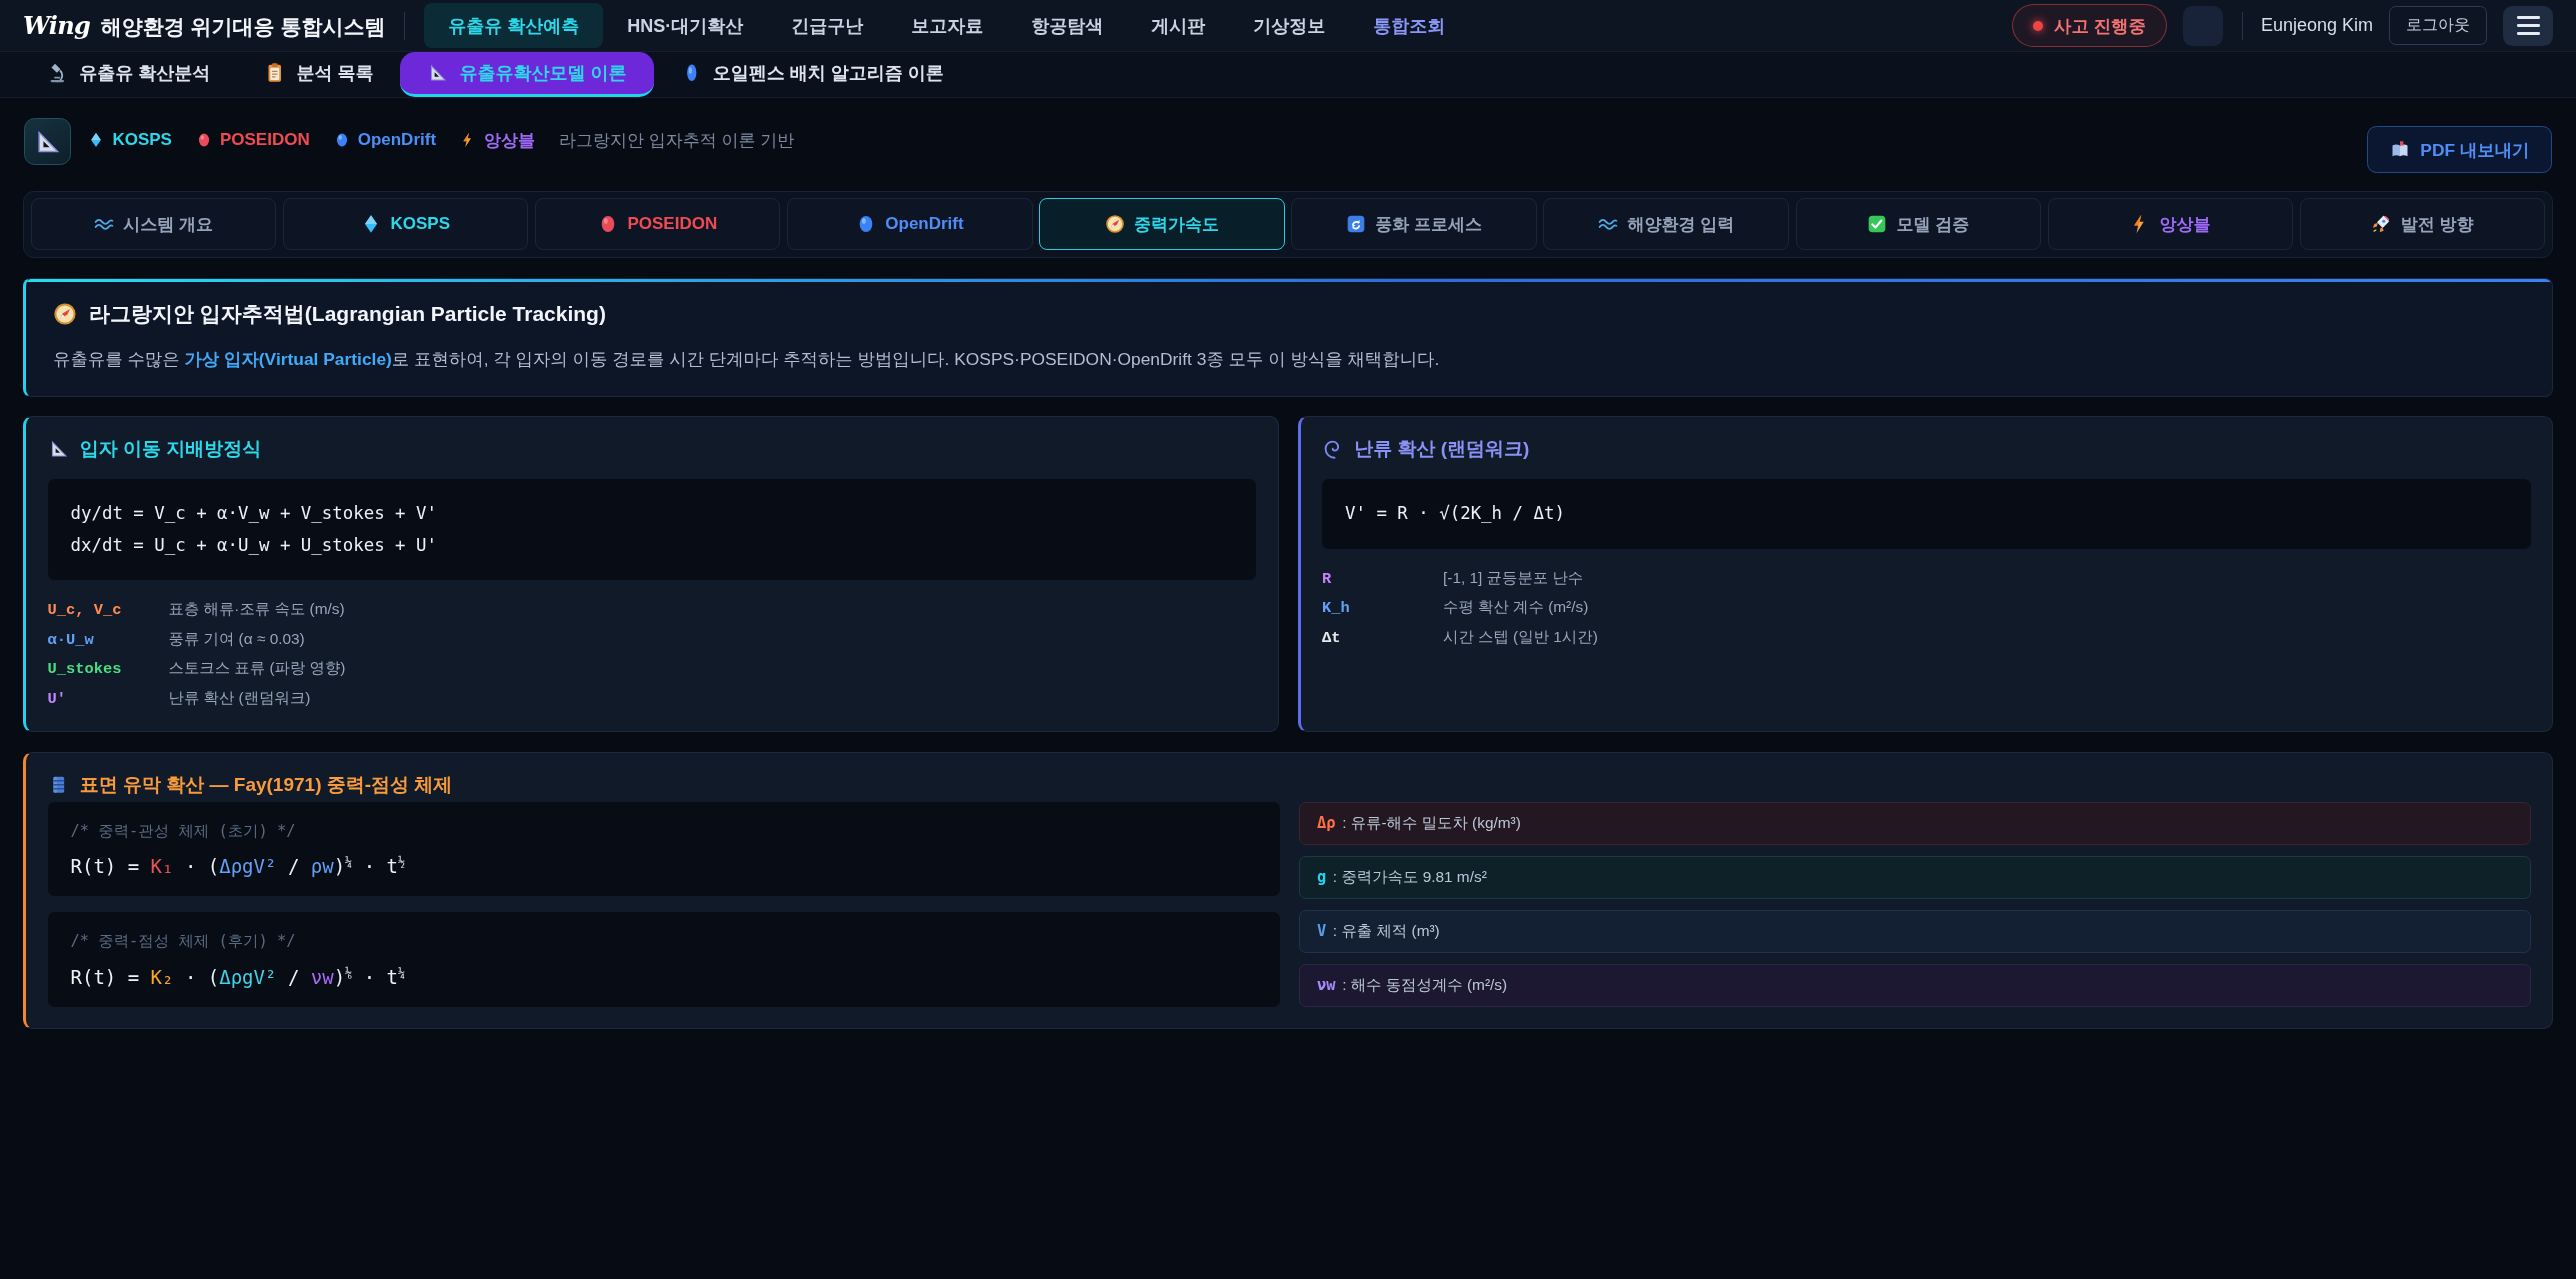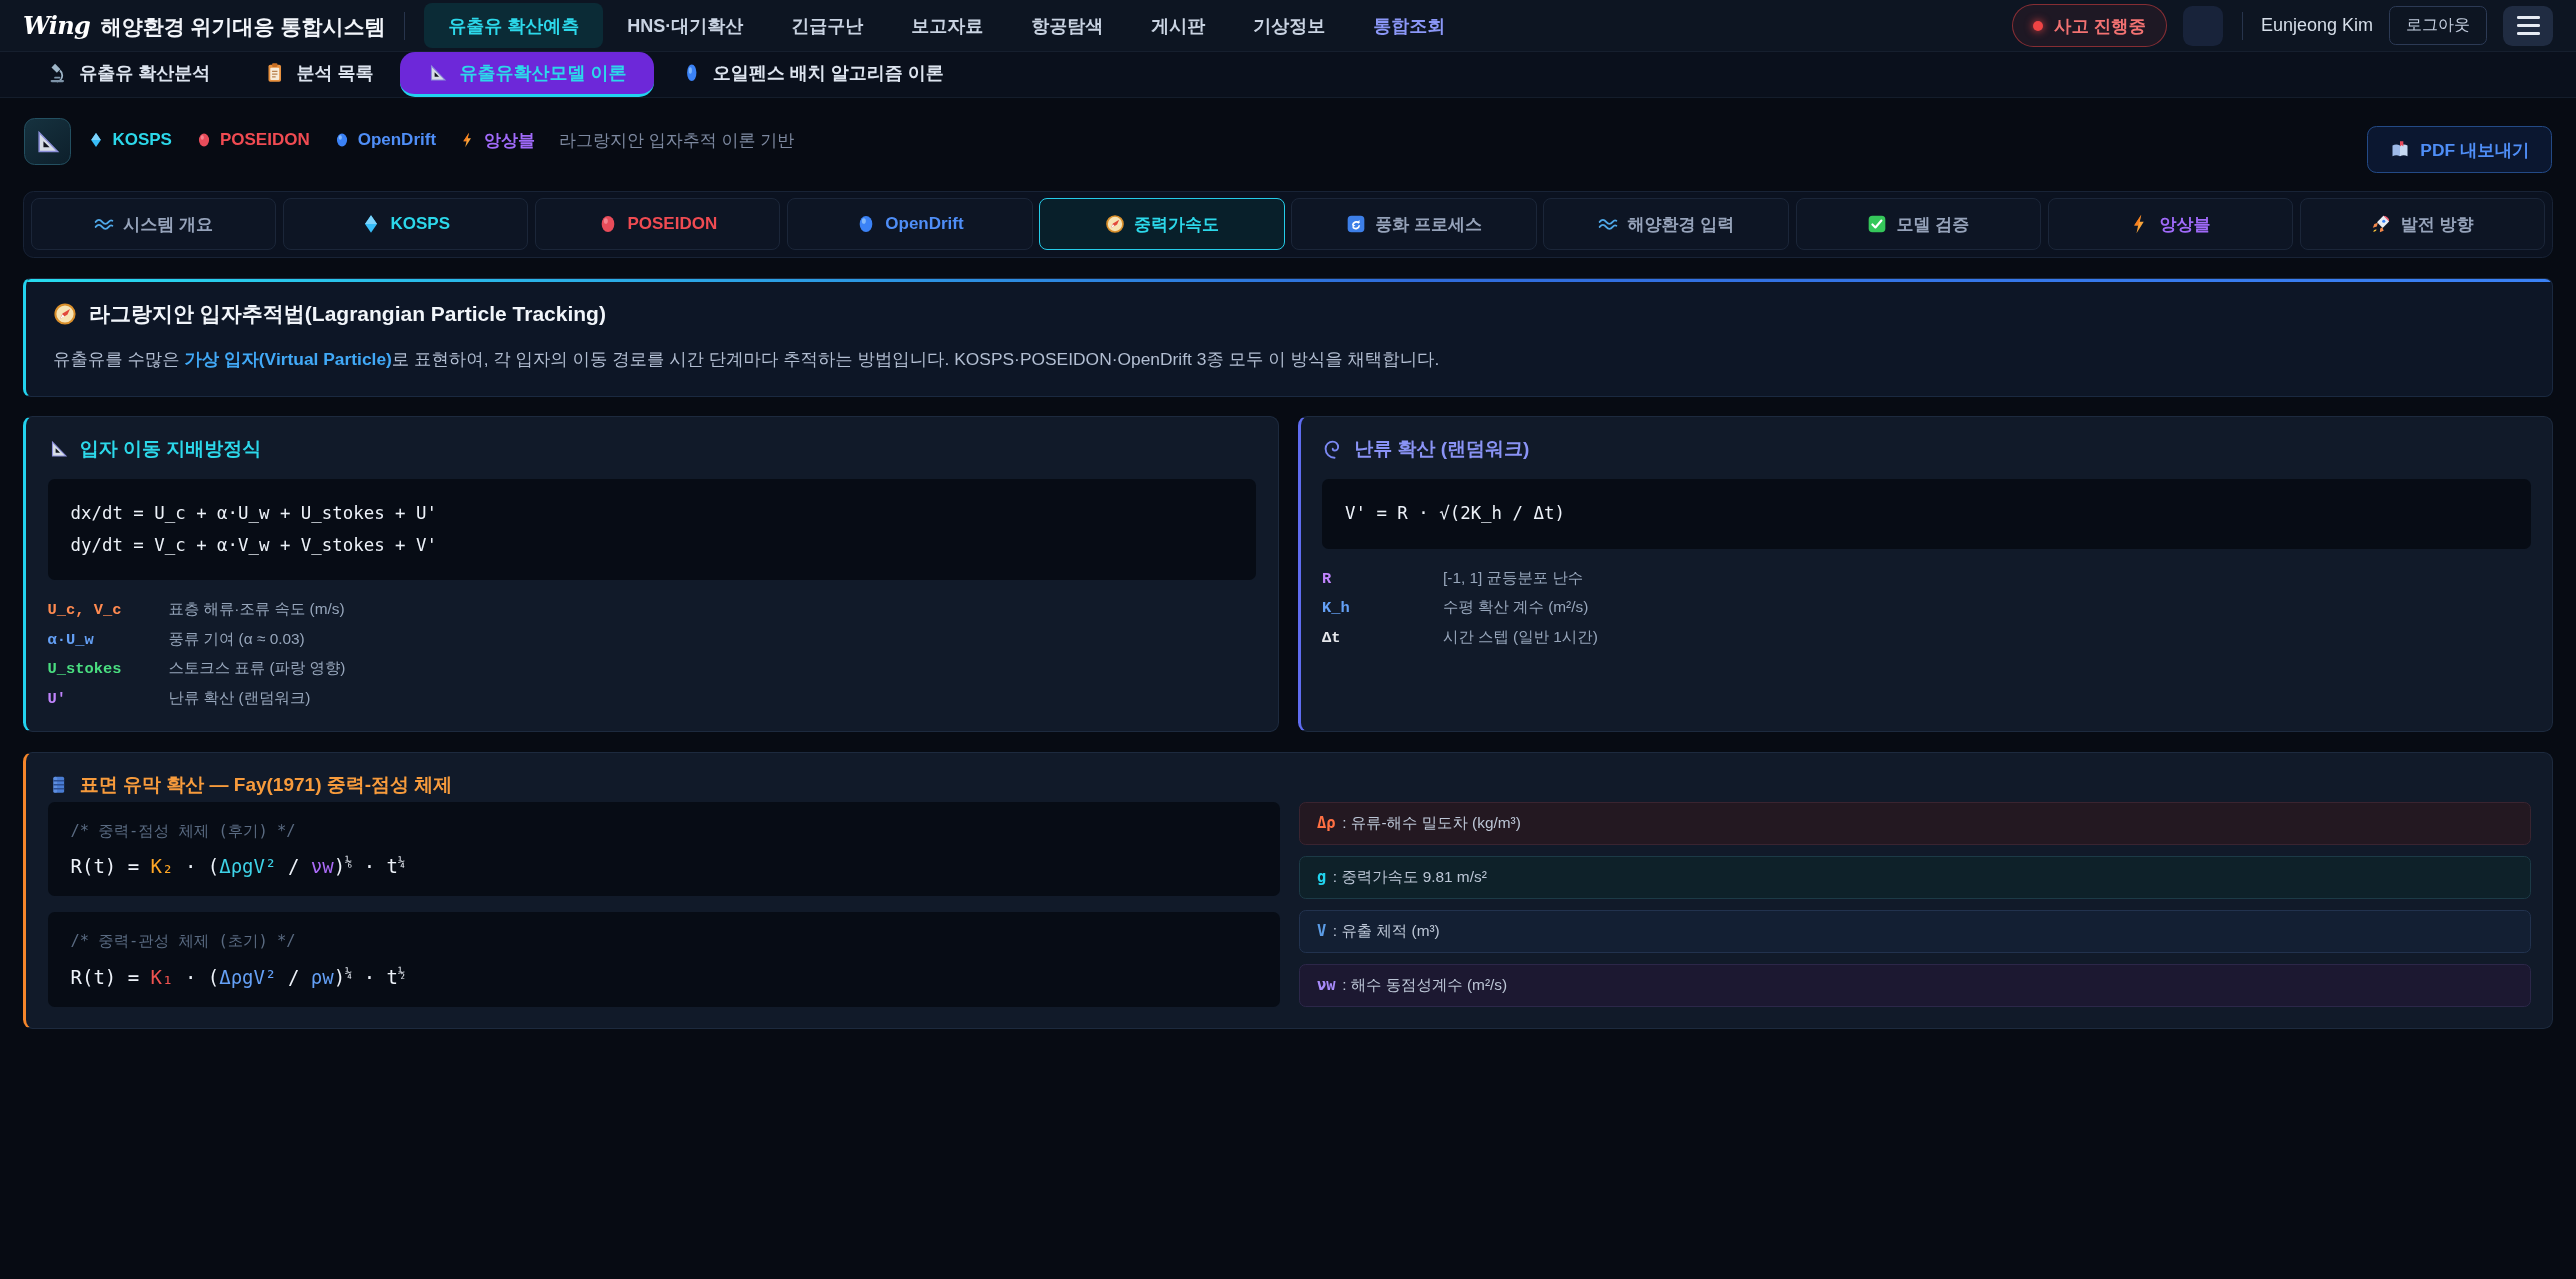--- a/index.html
+++ b/index.html
@@ -380,22 +380,22 @@
     <div class="panel-title" style="color: rgb(44, 216, 234);">
       <span class="icon i30">
           <svg viewBox="0 0 24 24">
             <path d="M5 20V4.5L20 20z" fill="#d7dde6" stroke="#8b8fd9" stroke-width="1.2"></path>
             <path d="M8.5 16.5v-5l5 5z" fill="#10141d"></path>
           </svg>
         </span>
       <span>입자 이동 지배방정식</span>
     </div>
     <div class="codeblock">
+        <div class="code-line">dy/dt = V_c + α·V_w + V_stokes + V'</div>
         <div class="code-line">dx/dt = U_c + α·U_w + U_stokes + U'</div>
-        <div class="code-line">dy/dt = V_c + α·V_w + V_stokes + V'</div>
       </div>
     <div class="defs">
         <div class="def-row">
        <span class="def-sym" style="color:#ff8a50">U_c, V_c</span>
        <span class="def-desc">표층 해류·조류 속도 (m/s)</span>
         </div>
         <div class="def-row">
        <span class="def-sym" style="color:#64a0f6">α·U_w</span>
        <span class="def-desc">풍류 기여 (α ≈ 0.03)</span>
         </div>
@@ -445,26 +445,26 @@
           <rect x="6" y="3" width="12" height="18" rx="1.8" fill="#4a7dd4"></rect>
           <rect x="6" y="3" width="4.2" height="18" rx="1.8" fill="#6b9ae8" opacity="0.6"></rect>
           <path d="M6 7.5h12M6 12h12M6 16.5h12" stroke="#2c4f92" stroke-width="1.6"></path>
         </svg>
       </span>
     <span>표면 유막 확산 — Fay(1971) 중력-점성 체제</span>
   </div>
   <div class="fay-grid">
     <div class="fay-left">
         <div class="codeblock" style="margin-top:0">
+       <div class="code-comment">/* 중력-관성 체제 (초기) */</div>
+       <div class="code-formula"><span class="fc-plain">R(t) = </span><span class="fc-red">K₁</span><span class="fc-plain"> · (</span><span class="fc-blue">ΔρgV²</span><span class="fc-plain"> / </span><span class="fc-blue">ρw</span><span class="fc-plain">)</span><span class="fc-plain sup">¼</span><span class="fc-plain"> · t</span><span class="fc-plain sup">½</span></div>
+        </div>
+        <div class="codeblock" style="margin-top:0">
        <div class="code-comment">/* 중력-점성 체제 (후기) */</div>
        <div class="code-formula"><span class="fc-plain">R(t) = </span><span class="fc-orange">K₂</span><span class="fc-plain"> · (</span><span class="fc-cyan">ΔρgV²</span><span class="fc-plain"> / </span><span class="fc-purple">νw</span><span class="fc-plain">)</span><span class="fc-plain sup">⅙</span><span class="fc-plain"> · t</span><span class="fc-plain sup">¼</span></div>
-        </div>
-        <div class="codeblock" style="margin-top:0">
-       <div class="code-comment">/* 중력-관성 체제 (초기) */</div>
-       <div class="code-formula"><span class="fc-plain">R(t) = </span><span class="fc-red">K₁</span><span class="fc-plain"> · (</span><span class="fc-blue">ΔρgV²</span><span class="fc-plain"> / </span><span class="fc-blue">ρw</span><span class="fc-plain">)</span><span class="fc-plain sup">¼</span><span class="fc-plain"> · t</span><span class="fc-plain sup">½</span></div>
         </div>
       </div>
     <div class="chips">
         <div class="chip" style="background:#231821;border-color:#3a2430">
        <span class="chip-sym" style="color:#ff7043">Δρ</span>
        <span class="chip-desc">: 유류-해수 밀도차 (kg/m³)</span>
         </div>
         <div class="chip" style="background:#0e2129;border-color:#1c3a46">
        <span class="chip-sym" style="color:#22d3ee">g</span>
        <span class="chip-desc">: 중력가속도 9.81 m/s²</span>

